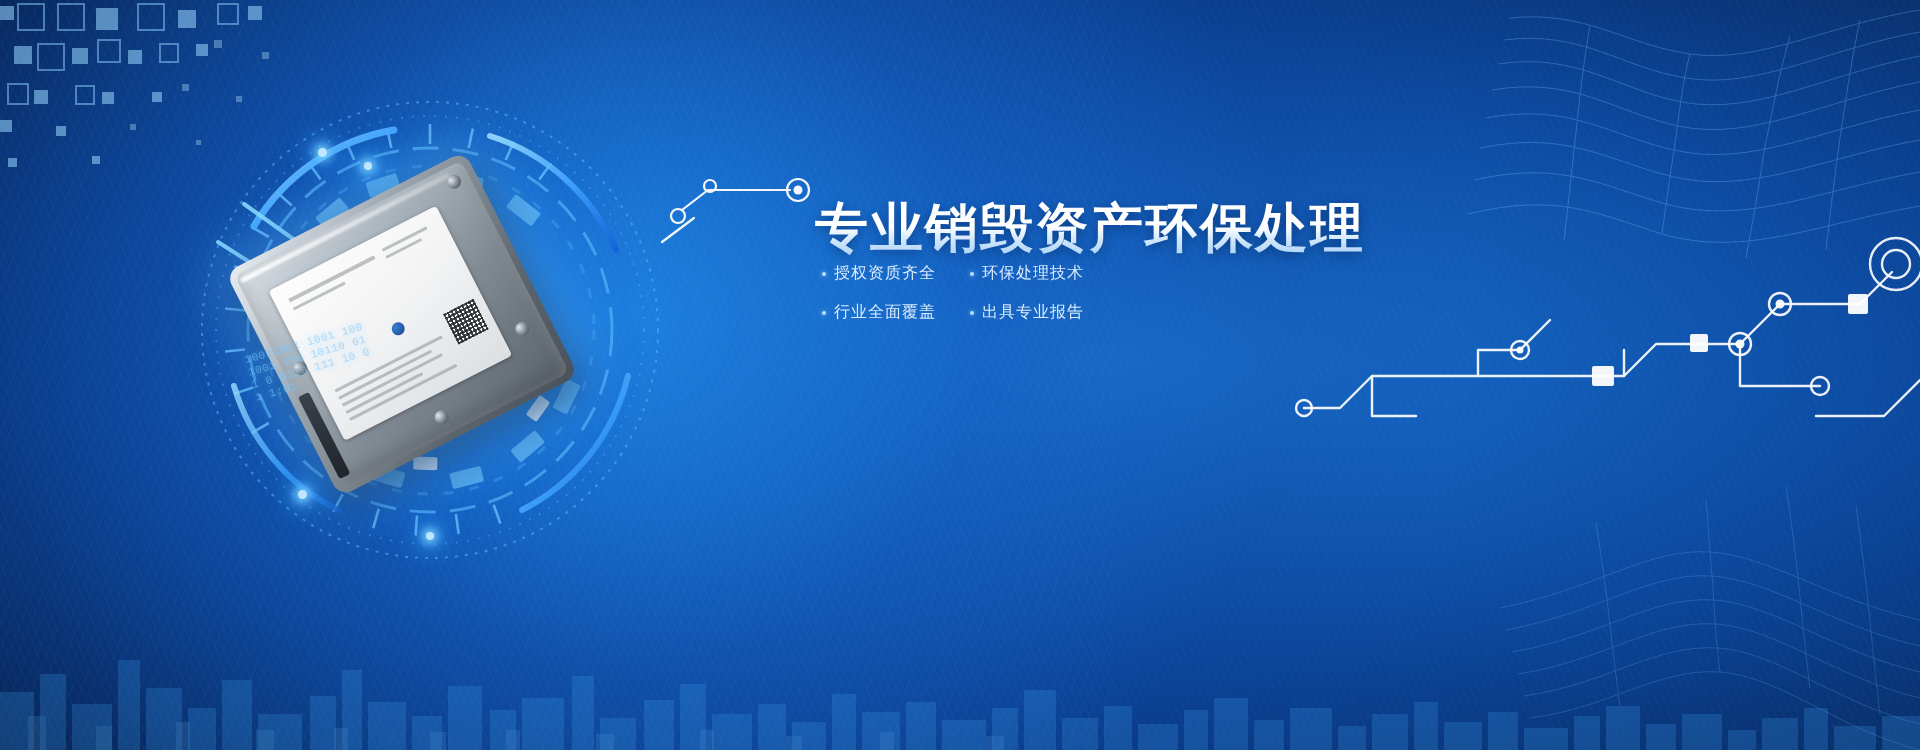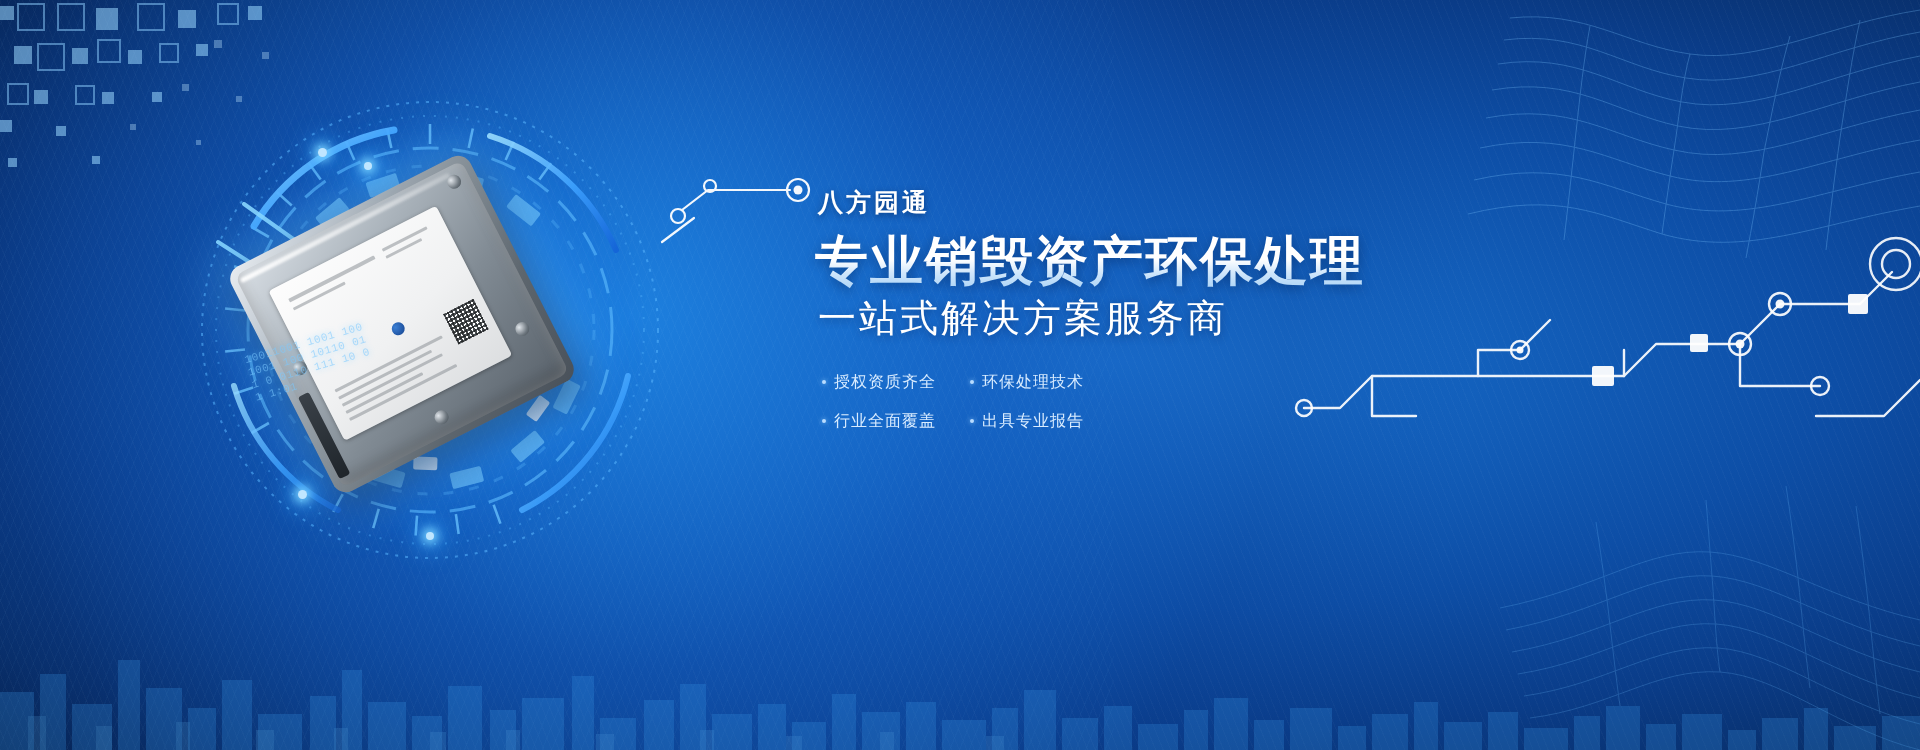--- a/index.html
+++ b/index.html
@@ -400,23 +400,21 @@
       <rect x="506" y="100" width="14" height="20"></rect>
         <rect x="596" y="104" width="18" height="16"></rect>
       <rect x="700" y="100" width="14" height="20"></rect>
         <rect x="786" y="106" width="16" height="14"></rect>
       <rect x="880" y="102" width="14" height="18"></rect>
         <rect x="986" y="106" width="18" height="14"></rect>
     </g>
   </svg>
 
   <div class="copy">
-    <div class="brand">八方园通</div>
     <h1 class="headline">专业销毁资产环保处理</h1>
-    <div class="subhead">一站式解决方案服务商</div>
     <div class="features">
       <div class="feature">
         <span class="dot"></span>
         <span>授权资质齐全</span>
       </div>
       <div class="feature">
         <span class="dot"></span>
         <span>环保处理技术</span>
       </div>
       <div class="feature">

